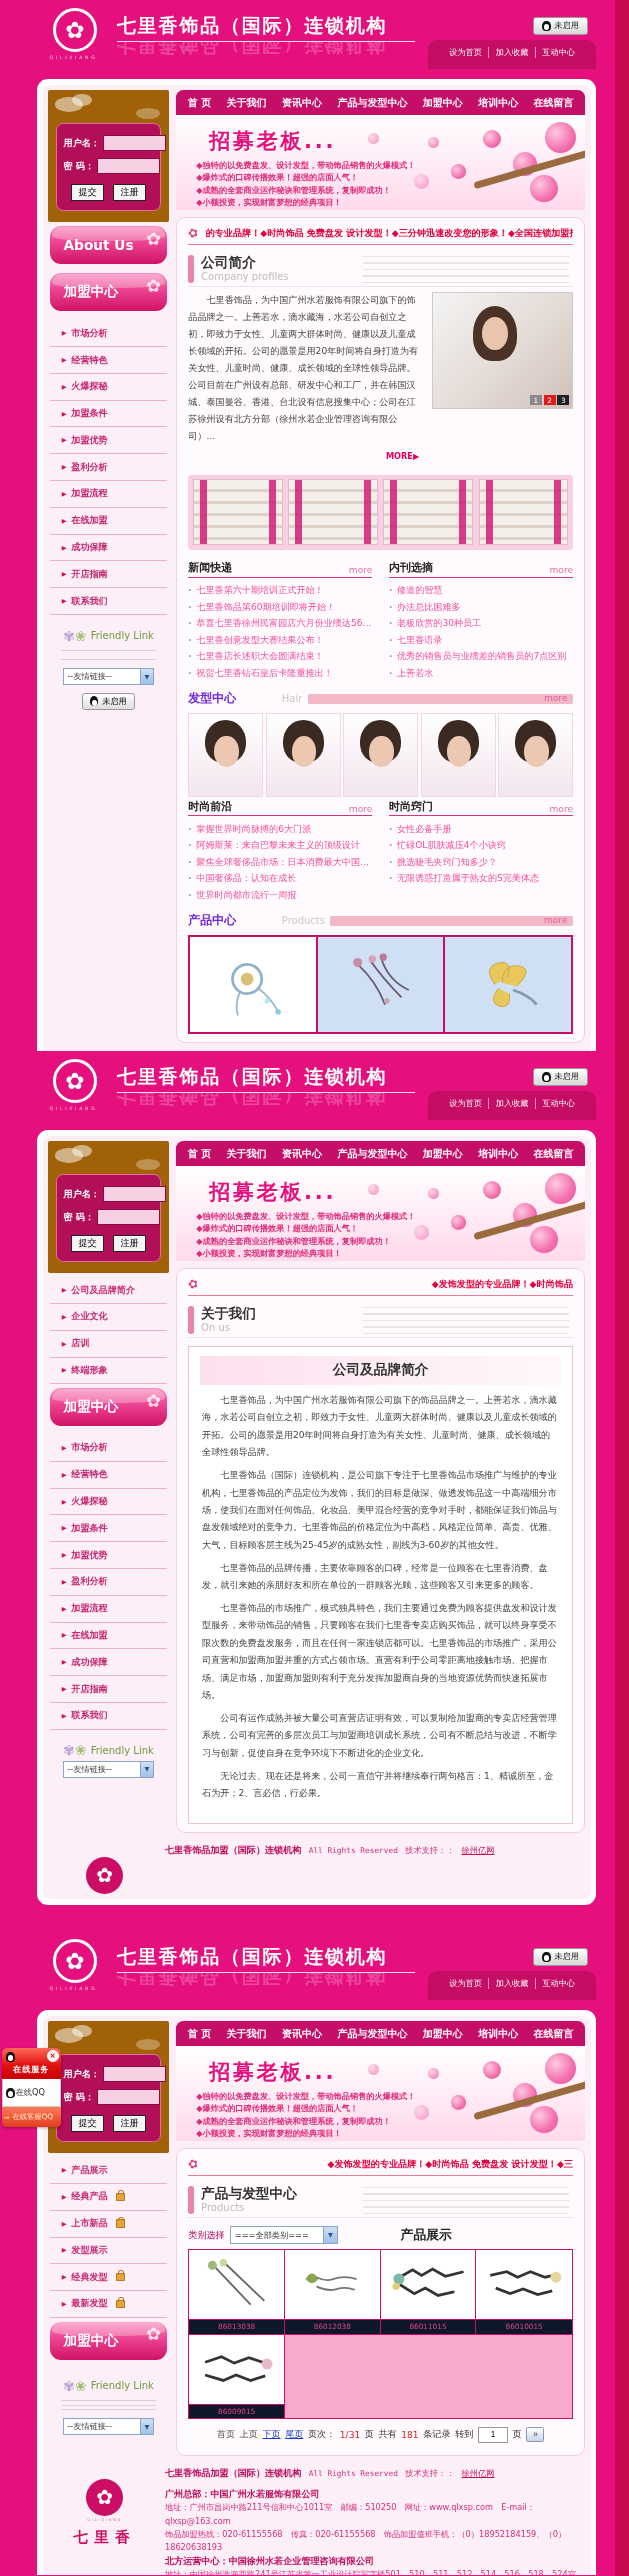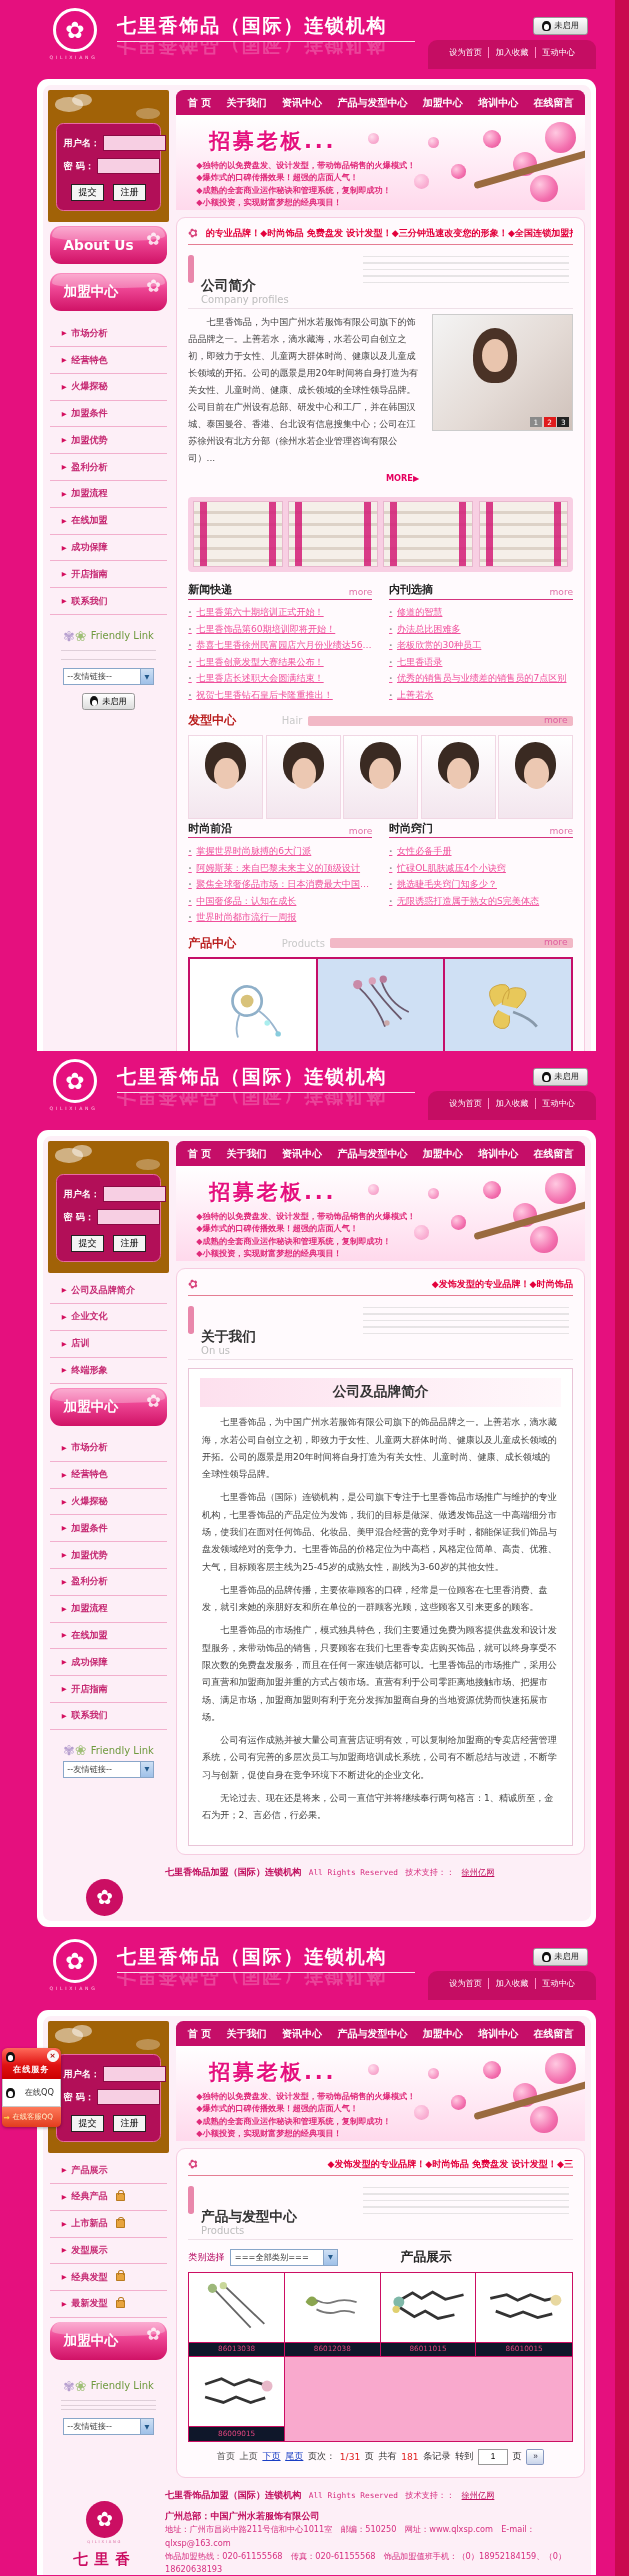--- a/index.html
+++ b/index.html
@@ -74,21 +74,21 @@
   .b5{right:119px;top:49px;width:14.6px;height:14.6px;}.b6{right:146px;top:22px;width:11px;height:11px;opacity:.7;}
   .b7{left:192px;top:18.3px;width:11px;height:11px;opacity:.55;}.b8{left:238px;top:59px;width:14.6px;height:14.6px;opacity:.45;}
 
   
   .panel{background:#fffafd;border:0.9px solid #f6cce0;border-radius:9.1px;margin-top:7.3px;padding:8.2px 11px;position:relative;}
   .marq{display:flex;align-items:center;border-bottom:1.8px solid #e57d93;padding-bottom:3.7px;font-size:9.1px;font-weight:bold;color:#e3003c;}
   .marq .flw{color:#d9447c;font-size:12px;margin-right:7.3px;transform:rotate(-20deg);flex:none;}
   .marq .txt{flex:1;text-align:right;white-space:nowrap;overflow:hidden;}
   .shead{position:relative;display:flex;gap:7.3px;margin:10px 0 4.6px;padding-bottom:3.7px;border-bottom:0.9px solid #eee0e8;}
   .sbarv{width:5.5px;height:27.4px;background:#e987ab;border-radius:2.7px;flex:none;}
-  .st{font-size:13.7px;font-weight:bold;color:#333;line-height:15.5px;margin-top:23px;}
+  .st{font-size:13.7px;font-weight:bold;color:#333;line-height:15.5px;}
   .ss{font-size:10px;color:#bdbdbd;}
   .ghost{position:absolute;right:3.7px;top:0.9px;width:206px;height:27.4px;opacity:.45;background:repeating-linear-gradient(180deg,#c9c9c9 0 1.4px,transparent 1.4px 6.4px);}
 
   
   .cmp{display:flex;gap:12.8px;margin-top:4.6px;}
   .cmp-t{flex:1;font-size:9.1px;line-height:17px;color:#444;}
   .cmp-t p{margin:0;text-indent:2em;}
   .more1{color:#e5005f;font-size:8.2px;font-weight:bold;text-align:right;margin-top:2.7px;cursor:pointer;}
   .photo{width:139px;height:115px;flex:none;background:linear-gradient(135deg,#f4f4f4,#e4dbd6 55%,#cfc1ba);border:0.9px solid #ccc;position:relative;}
   .photo:before{content:"";position:absolute;left:40px;top:12.8px;width:44px;height:55px;background:#4a3226;border-radius:50% 50% 42% 42%;}
@@ -100,24 +100,24 @@
   .gal{display:flex;gap:5.5px;margin:10px 0;background:#f8cfe3;padding:4.6px;border-radius:3.7px;}
   .gitem{flex:1;height:64px;border:0.9px solid #e8b7ce;background:
     linear-gradient(90deg,transparent 0 7%,rgba(211,28,118,.85) 7% 15%,transparent 15% 85%,rgba(211,28,118,.85) 85% 93%,transparent 93%),
     repeating-linear-gradient(180deg,#f5efe9 0 9.1px,#ddd2c8 9.1px 12px);}
   .lists{display:flex;gap:16.5px;margin-top:1.8px;}
   .lcol{flex:1;min-width:0;}
   .lhead{display:flex;justify-content:space-between;align-items:flex-end;border-bottom:1.8px solid #d4337e;padding-bottom:1.8px;}
   .lhead .t{font-size:11px;font-weight:bold;color:#222;}
   .lhead .m{font-size:9.1px;color:#e072a8;cursor:pointer;}
   .ul{list-style:none;margin:4.6px 0 0;padding:0;font-size:9.1px;color:#f0509c;line-height:16.5px;}
-  .ul li{white-space:nowrap;overflow:hidden;text-overflow:ellipsis;cursor:pointer;text-decoration:underline;}
+  .ul li{white-space:nowrap;overflow:hidden;text-overflow:ellipsis;cursor:pointer;}
   .ul li:before{content:"·";color:#999;margin-right:4.6px;font-weight:bold;}
   .striph{display:flex;align-items:center;gap:5.5px;margin:9.1px 0 5.5px;}
-  .striph .t{font-size:12px;font-weight:bold;color:#b91c1c;white-space:nowrap;}
+  .striph .t{font-size:12px;font-weight:bold;color:#6d28d9;white-space:nowrap;}
   .striph .sub{font-size:10px;color:#c9c9c9;padding-left:40px;}
   .striph .bar{flex:1;height:10px;background:#f2b8c6;border-radius:1.8px;position:relative;}
   .striph .m{position:absolute;right:5.5px;top:-0.9px;font-size:9.1px;color:#e060a0;cursor:pointer;}
   .hairs{display:flex;gap:2.7px;}
   .hcell{flex:1;height:82px;background:linear-gradient(180deg,#fff,#f3e6ee);position:relative;overflow:hidden;border:0.9px solid #f1d7e4;}
   .hcell:before{content:"";position:absolute;left:22%;top:6.4px;width:56%;height:52%;background:#3a2a22;border-radius:50% 50% 45% 45%;}
   .hcell:after{content:"";position:absolute;left:34%;top:22px;width:34%;height:38%;background:#ecc8b2;border-radius:48%;}
   .pstrip{display:flex;border-top:2.7px solid #c50e68;border-bottom:2.7px solid #c50e68;border-left:2.7px solid #c50e68;}
   .pitem{flex:1;height:95px;border-right:2.7px solid #c50e68;background:#fff;display:flex;align-items:center;justify-content:center;}
   .pitem.blue{background:#cfe0f4;}
@@ -155,21 +155,21 @@
   .pager a.lk2{color:#1a3fc4;text-decoration:underline;cursor:pointer;}
   .redv{color:#e02222;}
   .goto-input{width:24px;height:12px;border:0.9px solid #999;font-size:8.2px;text-align:center;}
   .go-btn{width:18.3px;height:15.5px;background:linear-gradient(#ffffff,#c9d4ea);border:0.9px solid #8898c0;font-size:8.2px;color:#334;cursor:pointer;border-radius:1.8px;}
 
   
   .qqw{position:absolute;left:1.8px;top:117px;width:59px;z-index:9;filter:drop-shadow(0.9px 1.8px 1.8px rgba(0,0,0,.35));}
   .qqw-h{background:linear-gradient(180deg,#ff6a5a,#e01212 55%,#c00);border-radius:5.5px 5.5px 0 0;color:#fff;font-size:8.2px;font-weight:bold;padding:15.5px 2.7px 4.6px;position:relative;text-align:center;letter-spacing:0.9px;}
   .qqw-x{position:absolute;right:1.8px;top:1.8px;color:#a00;font-size:7.3px;background:#f7f7f7;border:0.9px solid #fff;border-radius:50%;width:10px;height:10px;line-height:10px;text-align:center;cursor:pointer;}
   .qqw-pg{position:absolute;left:4.6px;top:3.7px;}
-  .qqw-b{background:#fff;border:0.9px solid #c9c9c9;border-top:none;padding:8.2px 3.7px;font-size:8.2px;color:#333;display:flex;align-items:center;gap:10px;cursor:pointer;}
+  .qqw-b{background:#fff;border:0.9px solid #c9c9c9;border-top:none;padding:8.2px 3.7px;font-size:8.2px;color:#333;display:flex;align-items:center;gap:1px;cursor:pointer;}
   .qqw-f{background:linear-gradient(180deg,#ff7a5a,#e23c1e);color:#ffefc9;font-size:7.3px;padding:4.6px 1.8px;display:flex;align-items:center;gap:2.7px;border-radius:0 0 4.6px 4.6px;cursor:pointer;white-space:nowrap;}
   .qqw-f .ar{color:#ffe34d;font-weight:bold;}
 </style>
 </head>
 <body>
 
 <section class="page p1">
   <header class="hd">
     <div class="logo-ring">✿</div>
     <div class="logo-roman">QILIXIANG</div>

